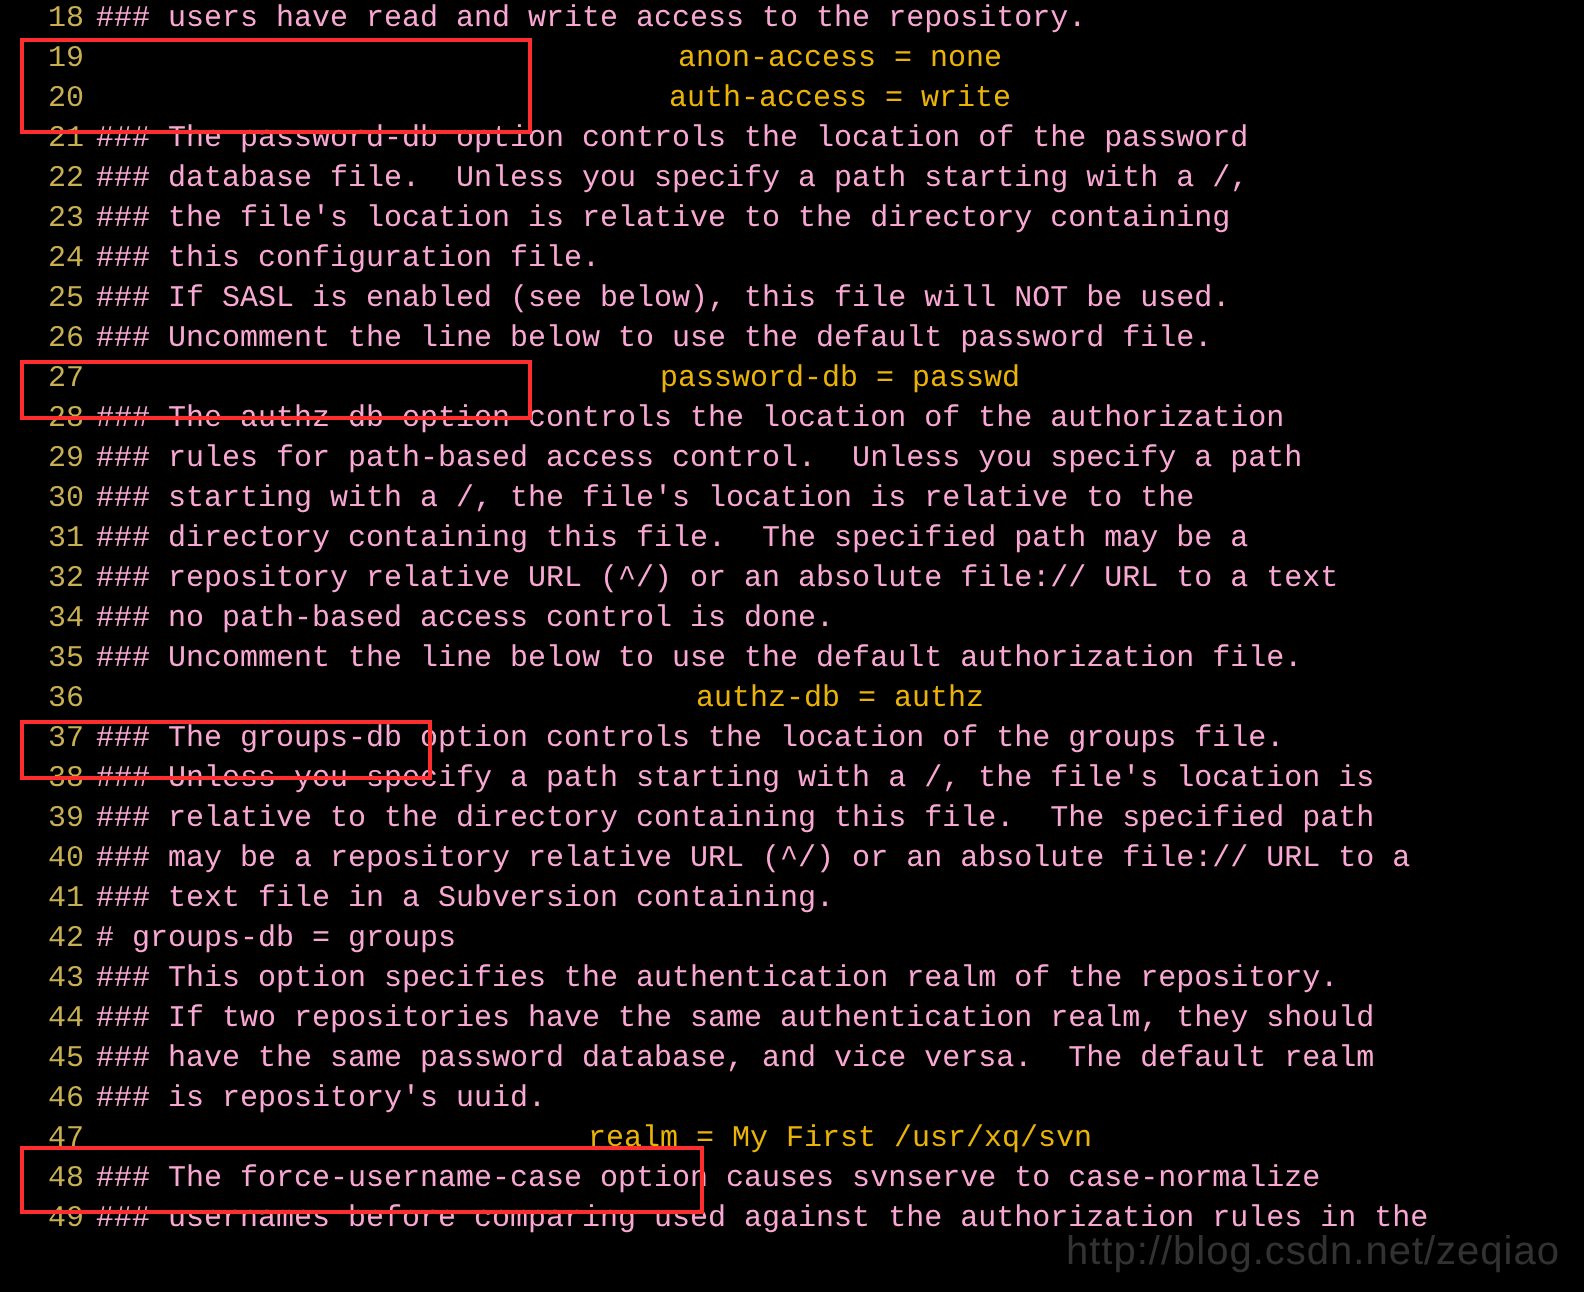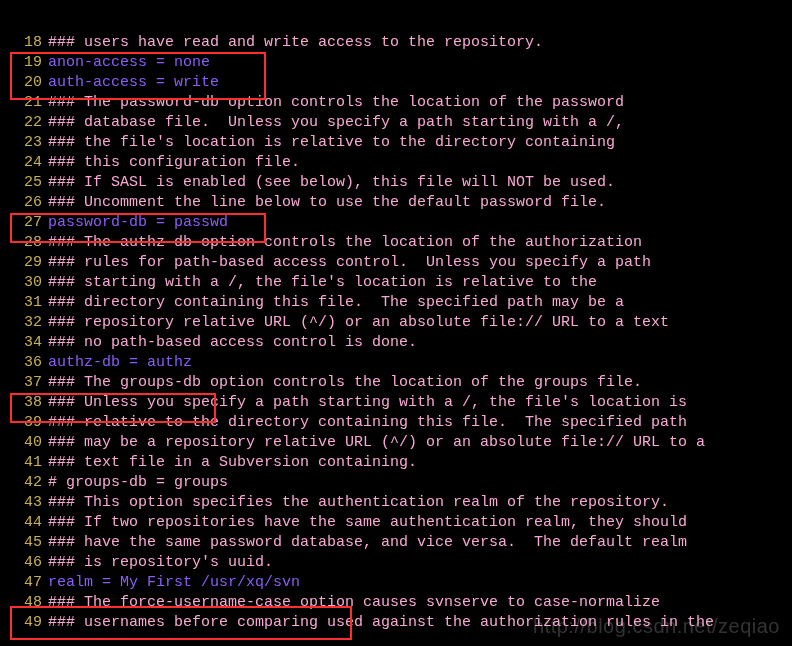--- a/index.html
+++ b/index.html
@@ -11,41 +11,41 @@
     overflow: hidden;
     font-family: "Courier New", Courier, monospace;
     font-size: 15px;
     line-height: 20px;
     position: relative;
   }
   .editor {
     position: relative;
     padding: 0;
     color: #3a95d6;
-    margin-top: 33px;
   }
   .line {
     display: flex;
     white-space: pre;
     height: 20px;
   }
   .gutter {
     width: 42px;
     text-align: right;
     padding-right: 6px;
     color: #c8b050;
     flex: 0 0 auto;
     user-select: none;
   }
   .code {
     color: #f9a8d4;
     flex: 1 1 auto;
   }
   .code.white {
-    color: #8b5cf6;
+    color: #eab308;
+    text-align: center;
   }
   .redbox {
     position: absolute;
     border: 2px solid #ff2d2d;
     pointer-events: none;
   }
   .watermark {
     position: absolute;
     right: 12px;
     bottom: 10px;
@@ -69,20 +69,21 @@
     <div class="line"><span class="gutter">24</span><span class="code">### this configuration file.</span></div>
     <div class="line"><span class="gutter">25</span><span class="code">### If SASL is enabled (see below), this file will NOT be used.</span></div>
     <div class="line"><span class="gutter">26</span><span class="code">### Uncomment the line below to use the default password file.</span></div>
     <div class="line"><span class="gutter">27</span><span class="code white">password-db = passwd</span></div>
     <div class="line"><span class="gutter">28</span><span class="code">### The authz-db option controls the location of the authorization</span></div>
     <div class="line"><span class="gutter">29</span><span class="code">### rules for path-based access control.  Unless you specify a path</span></div>
     <div class="line"><span class="gutter">30</span><span class="code">### starting with a /, the file's location is relative to the</span></div>
     <div class="line"><span class="gutter">31</span><span class="code">### directory containing this file.  The specified path may be a</span></div>
     <div class="line"><span class="gutter">32</span><span class="code">### repository relative URL (^/) or an absolute file:// URL to a text</span></div>
     <div class="line"><span class="gutter">34</span><span class="code">### no path-based access control is done.</span></div>
+    <div class="line"><span class="gutter">35</span><span class="code">### Uncomment the line below to use the default authorization file.</span></div>
     <div class="line"><span class="gutter">36</span><span class="code white">authz-db = authz</span></div>
     <div class="line"><span class="gutter">37</span><span class="code">### The groups-db option controls the location of the groups file.</span></div>
     <div class="line"><span class="gutter">38</span><span class="code">### Unless you specify a path starting with a /, the file's location is</span></div>
     <div class="line"><span class="gutter">39</span><span class="code">### relative to the directory containing this file.  The specified path</span></div>
     <div class="line"><span class="gutter">40</span><span class="code">### may be a repository relative URL (^/) or an absolute file:// URL to a</span></div>
     <div class="line"><span class="gutter">41</span><span class="code">### text file in a Subversion containing.</span></div>
     <div class="line"><span class="gutter">42</span><span class="code"># groups-db = groups</span></div>
     <div class="line"><span class="gutter">43</span><span class="code">### This option specifies the authentication realm of the repository.</span></div>
     <div class="line"><span class="gutter">44</span><span class="code">### If two repositories have the same authentication realm, they should</span></div>
     <div class="line"><span class="gutter">45</span><span class="code">### have the same password database, and vice versa.  The default realm</span></div>

